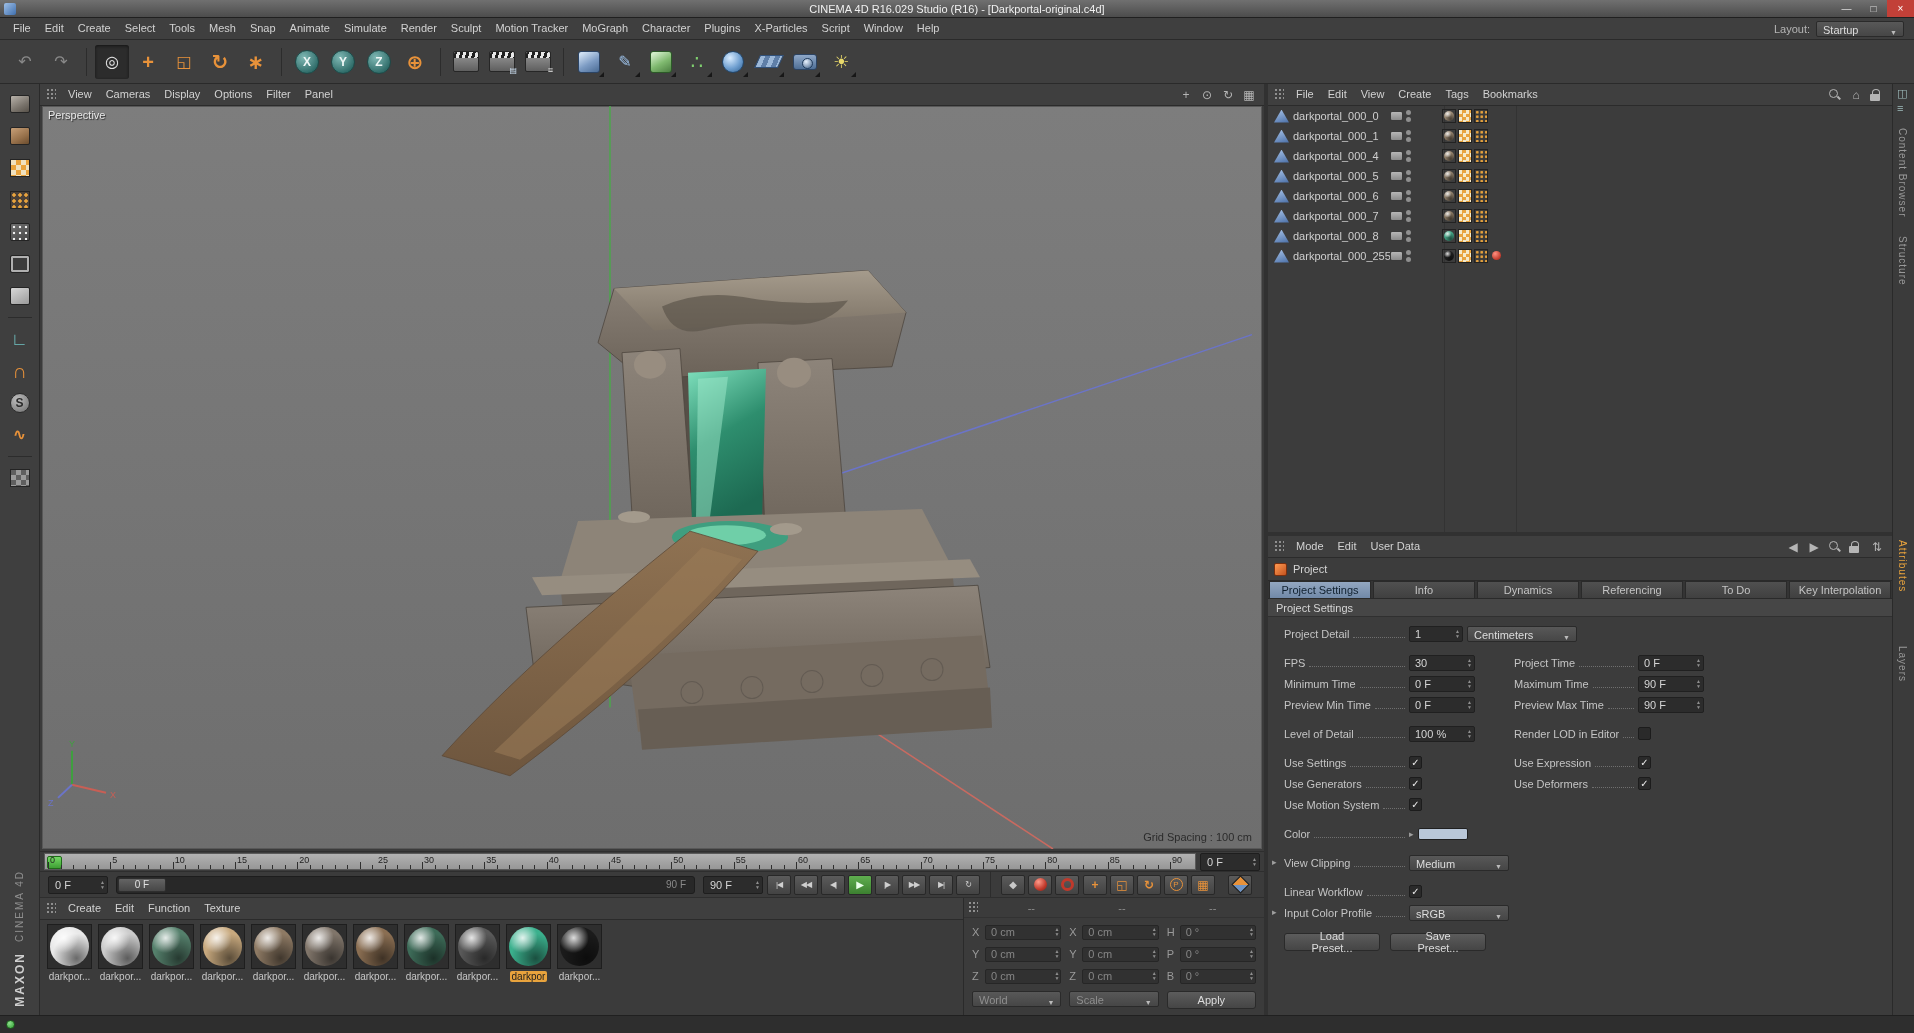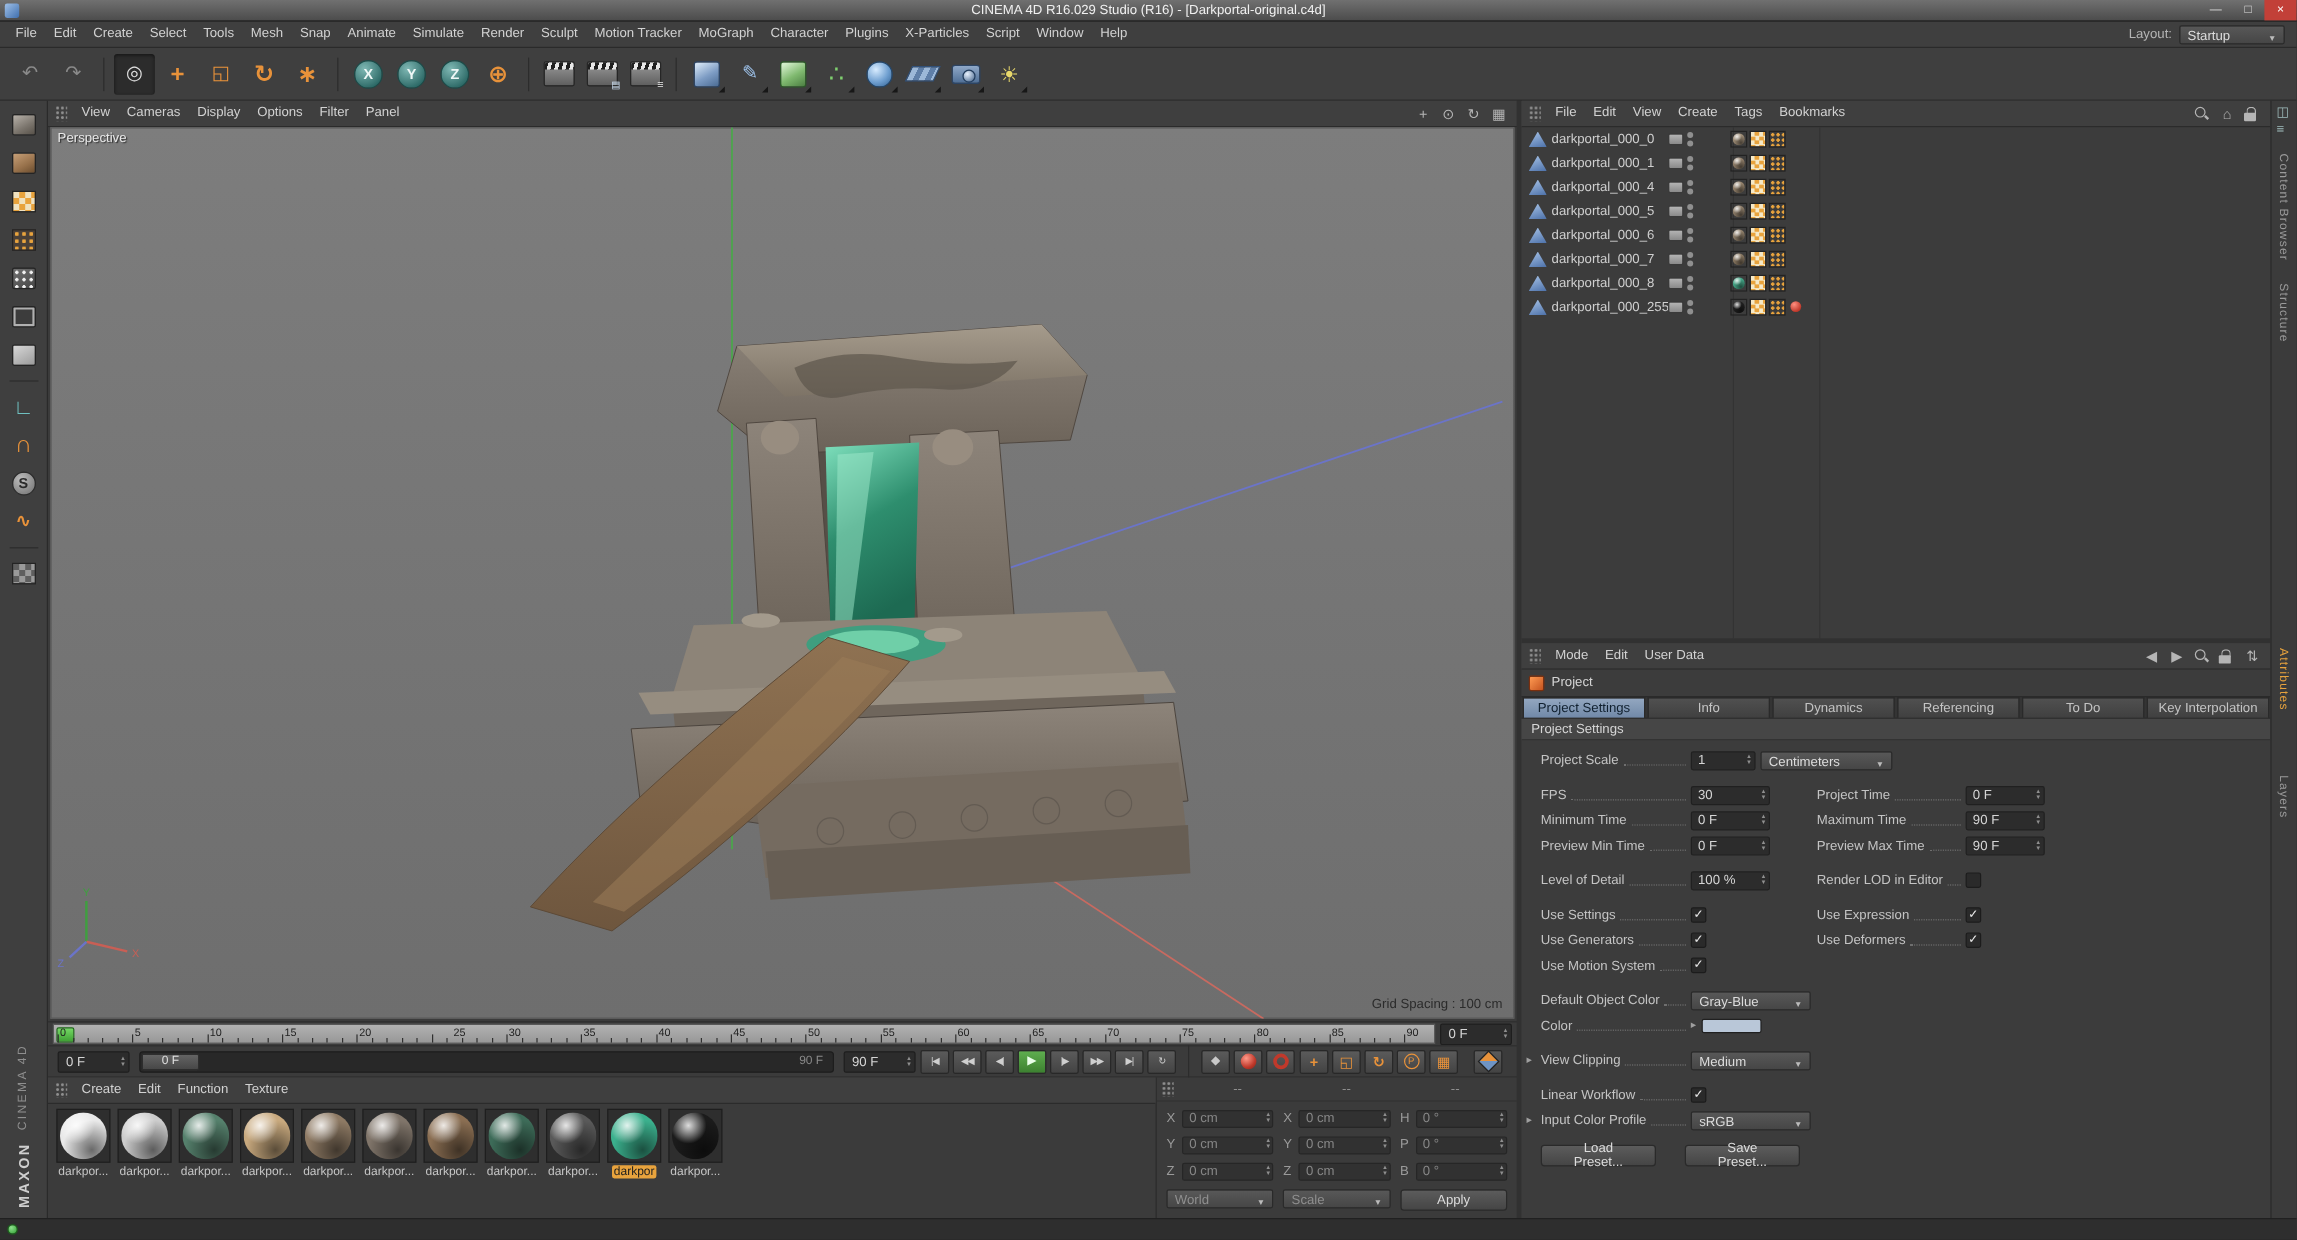--- a/index.html
+++ b/index.html
@@ -986,21 +986,21 @@
             <span class="am-tab">Referencing</span>
             <span class="am-tab">To Do</span>
             <span class="am-tab">Key Interpolation</span>
           </div>
         <div class="am-section">
             <span>Project Settings</span>
           </div>
         <div class="am-body" id="ambody">
             <div class="am-row">
               <span class="lbl">
-                <span class="lt">Project Scale</span>
+                <span class="lt">Project Detail</span>
                 <span class="leader"></span>
               </span>
               <span class="fld" style="width:54px">
                 <span class="fv">1</span>
                 <span class="spn">
                   <i>▲</i>
                   <i>▼</i>
                 </span>
               </span>
               <span class="dd" style="width:110px;margin-left:4px">
@@ -1140,30 +1140,20 @@
             <div class="am-row">
               <span class="lbl">
                 <span class="lt">Use Motion System</span>
                 <span class="leader"></span>
               </span>
               <span class="chk">✓</span>
             </div>
             <div class="am-gap"></div>
             <div class="am-row">
               <span class="lbl">
-                <span class="lt">Default Object Color</span>
-                <span class="leader"></span>
-              </span>
-              <span class="dd" style="width:100px">
-                <span>Gray-Blue</span>
-                <span class="arr">▼</span>
-              </span>
-            </div>
-            <div class="am-row">
-              <span class="lbl">
                 <span class="lt">Color</span>
                 <span class="leader"></span>
               </span>
               <span class="cararr">▸</span>
               <span class="swatch" style="background:#b9c7d8"></span>
             </div>
             <div class="am-gap"></div>
             <div class="am-row">
               <span class="rowcaret">▸</span>
               <span class="lbl">
@@ -1190,21 +1180,21 @@
                 <span class="leader"></span>
               </span>
               <span class="dd" style="width:100px">
                 <span>sRGB</span>
                 <span class="arr">▼</span>
               </span>
             </div>
             <div class="am-gap"></div>
             <div class="am-row">
               <button class="btn" style="width:96px;">Load Preset...</button>
-              <button class="btn" style="width:96px;margin-left:24px">Save Preset...</button>
+              <button class="btn" style="width:96px;margin-left:10px">Save Preset...</button>
             </div>
           </div>
       </div>
     </div>
 
     <div class="edge" id="edge">
         <span class="eico" style="top:3px">◫</span>
         <span class="eico" style="top:18px">≡</span>
         <span class="etab" style="top:44px">Content Browser</span>
         <span class="etab" style="top:152px">Structure</span>

